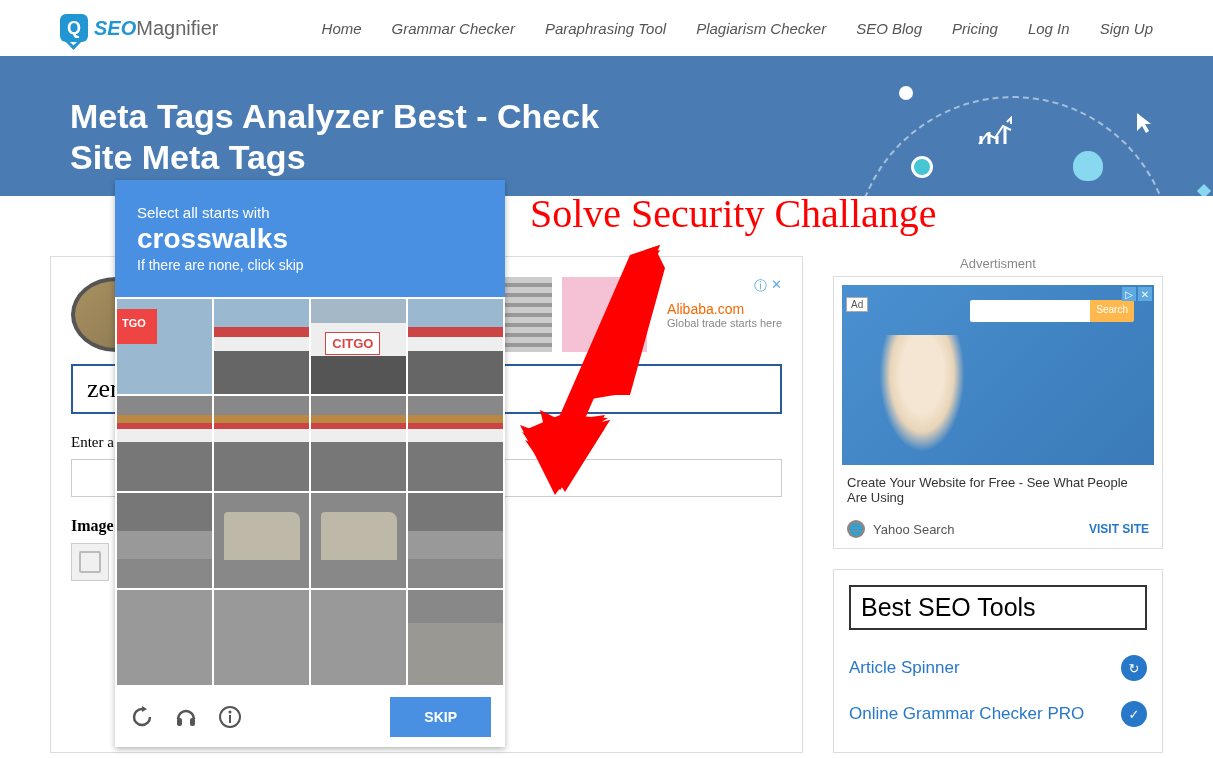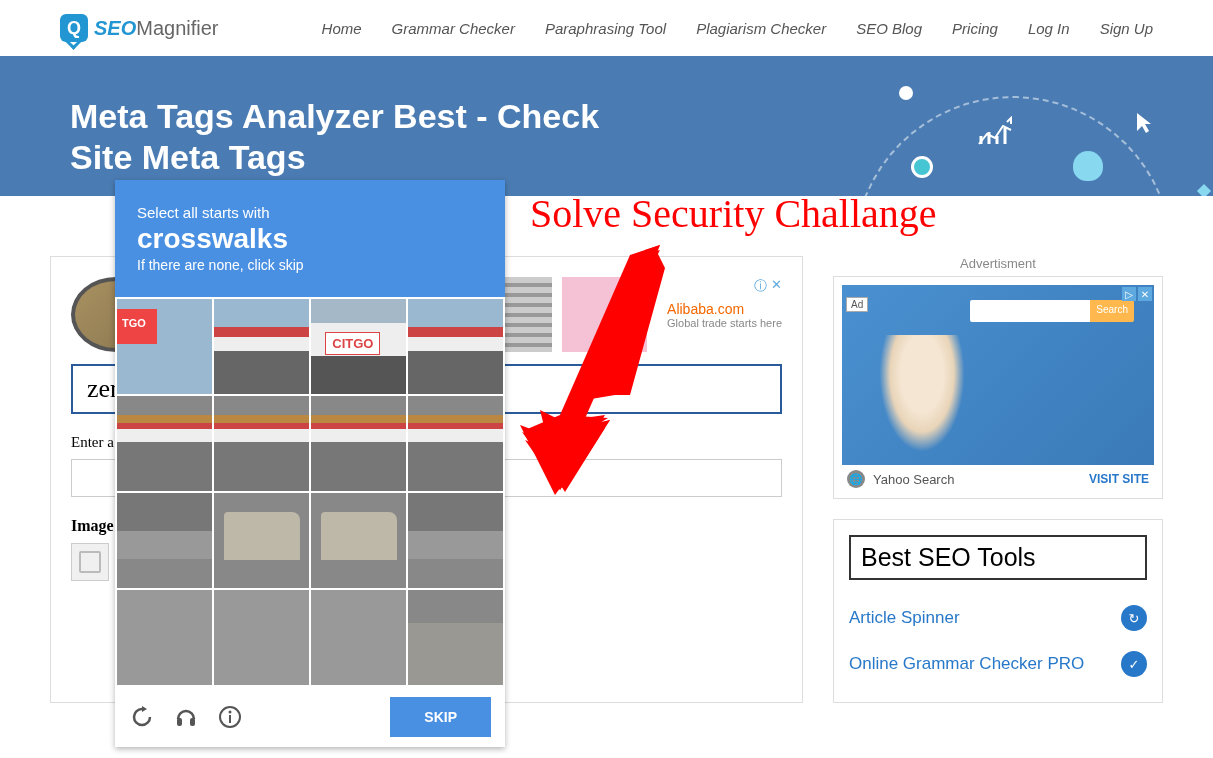--- a/index.html
+++ b/index.html
@@ -163,20 +163,21 @@
         <div class="ad-search-mock">
           <div class="ad-search-input"></div>
           <div class="ad-search-btn">Search</div>
         </div>
         <div class="ad-woman"></div>
         <div class="ad-close">
           <span>▷</span>
           <span>✕</span>
         </div>
       </div>
+      <div class="ad-text">Create Your Website for Free - See What People Are Using</div>
       <div class="ad-footer">
         <div class="ad-source">
           <div class="ad-globe">🌐</div>
           <span>Yahoo Search</span>
         </div>
         <div class="ad-visit">VISIT SITE</div>
       </div>
     </div>
 
     <div class="tools-box">

